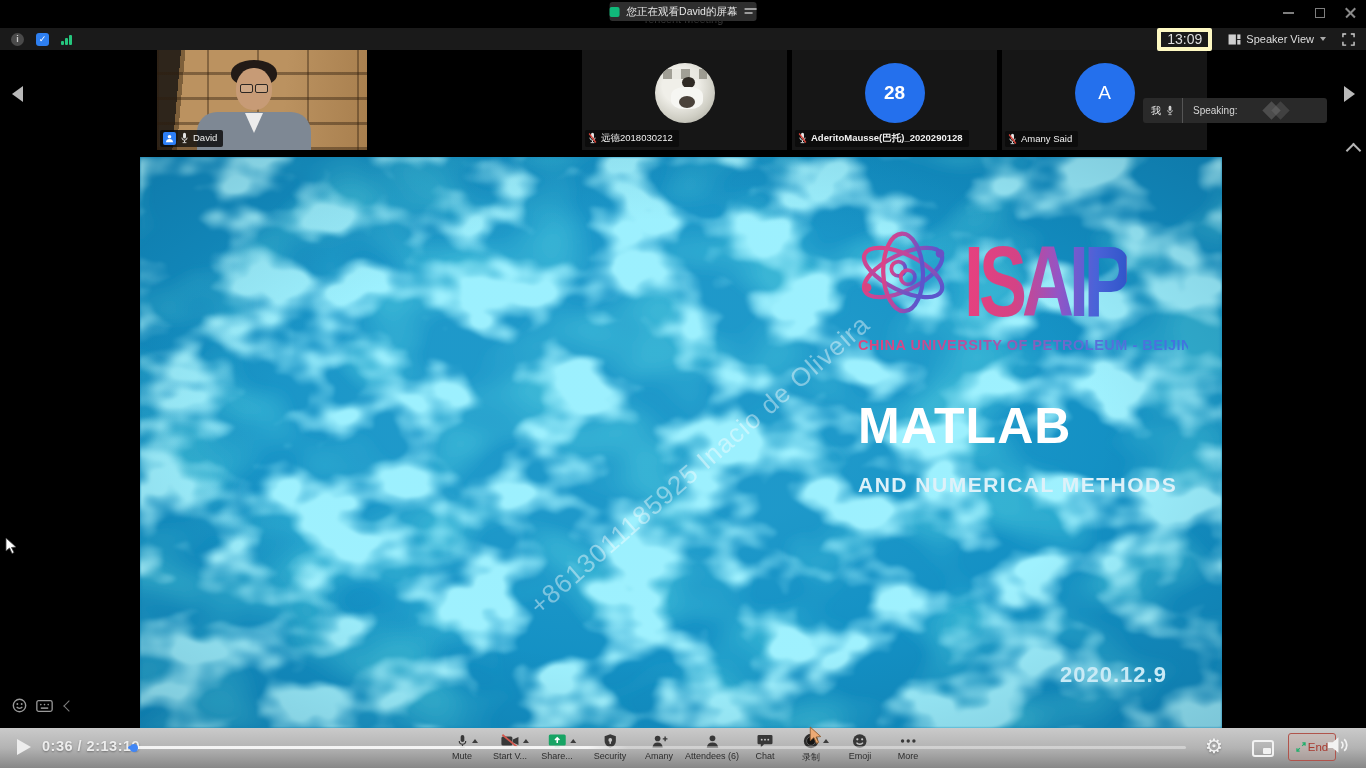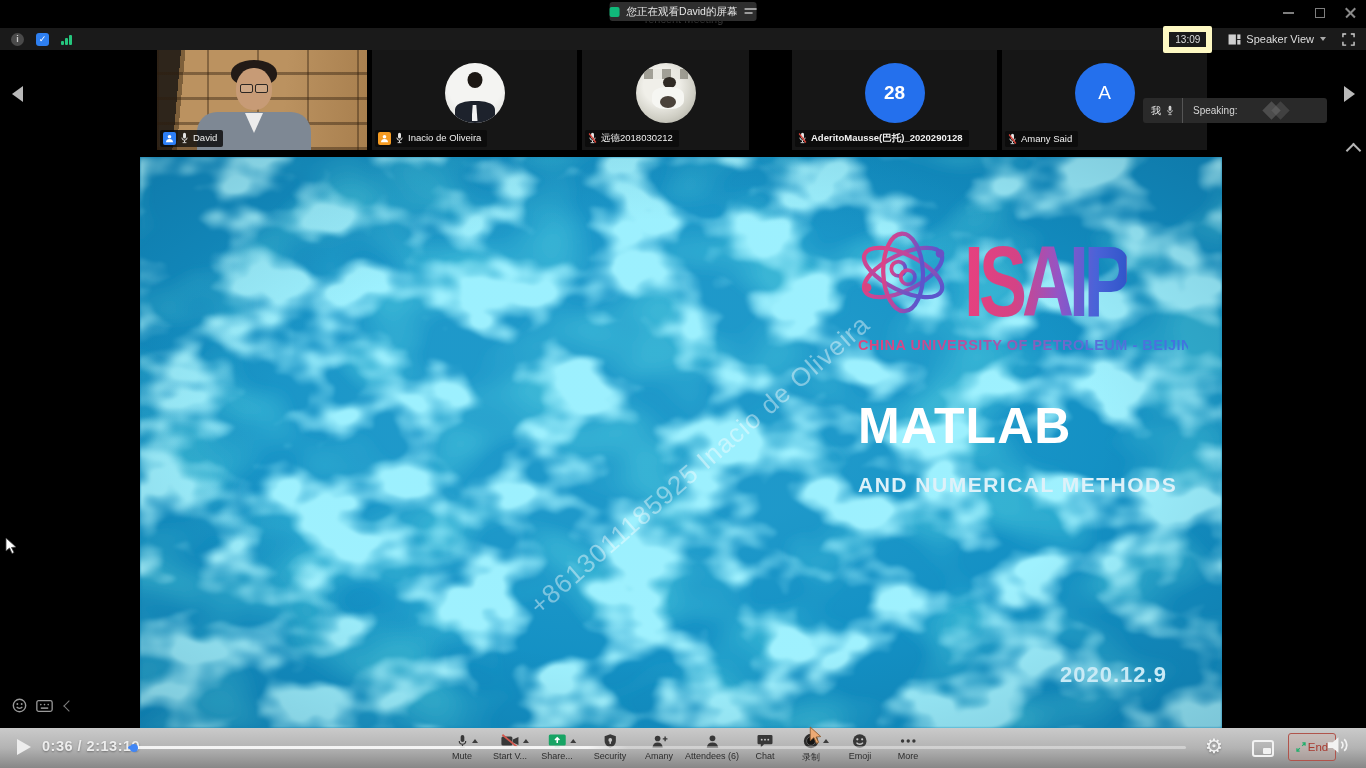--- a/index.html
+++ b/index.html
@@ -29,31 +29,31 @@
                display:flex;align-items:center;justify-content:space-between;padding:0 11px;box-sizing:border-box;z-index:2;}
   .mtb-left{display:flex;align-items:center;gap:12px;}
   .info-ic{width:13px;height:13px;border-radius:50%;background:#4a4a4a;color:#c9c9c9;font-size:9px;
            display:flex;align-items:center;justify-content:center;font-weight:bold;}
   .shield-ic{width:13px;height:13px;border-radius:3px;background:#2e7ff0;color:#fff;font-size:9px;
              display:flex;align-items:center;justify-content:center;}
   .signal-ic{display:flex;align-items:flex-end;gap:1.5px;height:11px;}
   .signal-ic i{display:block;width:2.5px;background:#25c57d;border-radius:1px;}
   .signal-ic i:nth-child(1){height:4px;} .signal-ic i:nth-child(2){height:7px;} .signal-ic i:nth-child(3){height:10px;}
   .mtb-right{display:flex;align-items:center;gap:16px;}
-  .clock-box{border:6px solid #fef9c3;border-radius:2px;color:#dedede;font-size:10px;
+  .clock-box{border:4px solid #fef9c3;border-radius:2px;color:#dedede;font-size:14px;
              padding:1px 6px;line-height:13px;}
   .viewmode{display:flex;align-items:center;gap:5px;color:#dedede;font-size:11px;}
   .viewmode svg{display:block;}
   .vm-caret{width:0;height:0;border-left:3.5px solid transparent;border-right:3.5px solid transparent;
             border-top:4px solid #a9a9a9;margin-left:1px;}
   .fs-ic svg{display:block;}
 
   
   .thumb{position:absolute;top:50px;height:100px;background:#161616;overflow:hidden;}
-  .t1{left:157px;width:210px;} .t2{left:372px;width:205px;} .t3{left:582px;width:167px;text-decoration:underline;}
+  .t1{left:157px;width:210px;} .t2{left:372px;width:205px;} .t3{left:582px;width:205px;text-decoration:underline;}
   .t4{left:792px;width:205px;font-weight:bold;} .t5{left:1002px;width:205px;}
   .strip-arrow{position:absolute;top:86px;width:0;height:0;cursor:pointer;}
   .arrow-left{left:12px;border-top:8px solid transparent;border-bottom:8px solid transparent;border-right:11px solid #b9b9b9;}
   .arrow-right{left:1344px;border-top:8px solid transparent;border-bottom:8px solid transparent;border-left:11px solid #b9b9b9;}
   .collapse-chev{position:absolute;left:1348px;top:145px;width:9px;height:9px;
                  border-left:2px solid #b5b5b5;border-top:2px solid #b5b5b5;transform:rotate(45deg);cursor:pointer;}
 
   
   .cam{position:absolute;inset:0;
        background:
@@ -332,38 +332,20 @@
             <use href="#i-person"></use>
           </svg>
         </span>
       <svg width="9" height="12" color="#e3e3e3">
           <use href="#i-mic"></use>
         </svg>
       <span class="tag-name">David</span>
     </div>
   </div>
 
-  <div class="thumb t2">
-    <div class="av-circle av-photo2">
-      <div class="av2-head"></div>
-        <div class="av2-suit"></div>
-        <div class="av2-tie"></div>
-    </div>
-    <div class="tag">
-      <span class="tag-badge badge-orange">
-        <svg width="9" height="9" color="#fff">
-            <use href="#i-person"></use>
-          </svg>
-        </span>
-      <svg width="9" height="12" color="#e3e3e3">
-          <use href="#i-mic"></use>
-        </svg>
-      <span class="tag-name">Inacio de Oliveira</span>
-    </div>
-  </div>
 
   <div class="thumb t3">
     <div class="av-circle av-photo3">
       <div class="av3-frame"></div>
         <div class="av3-head"></div>
         <div class="av3-shirt"></div>
         <div class="av3-dark"></div>
     </div>
     <div class="tag">
       <svg width="9" height="12">

